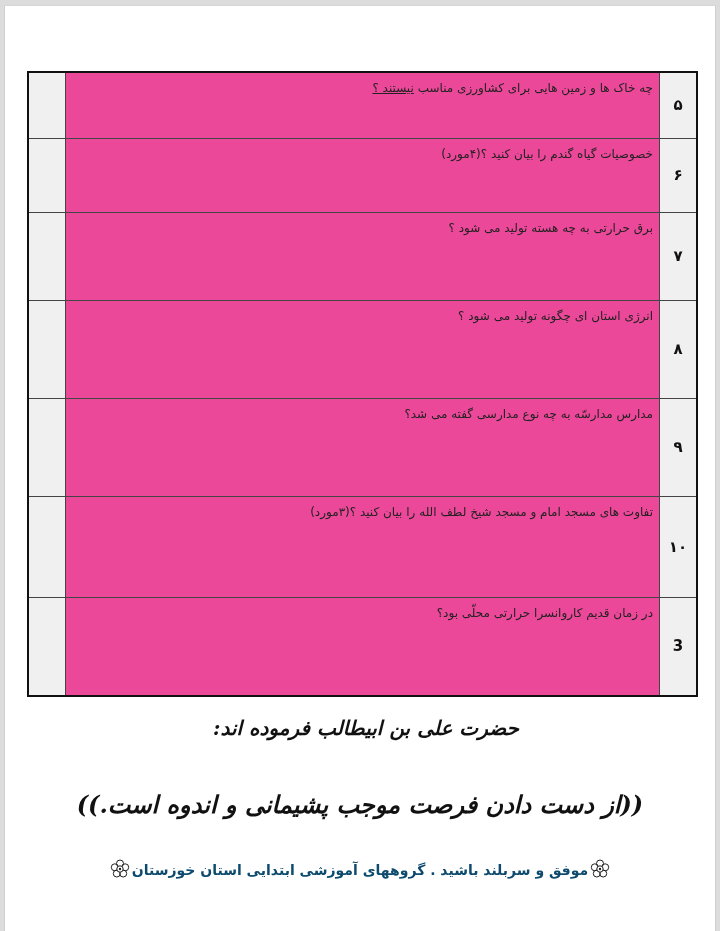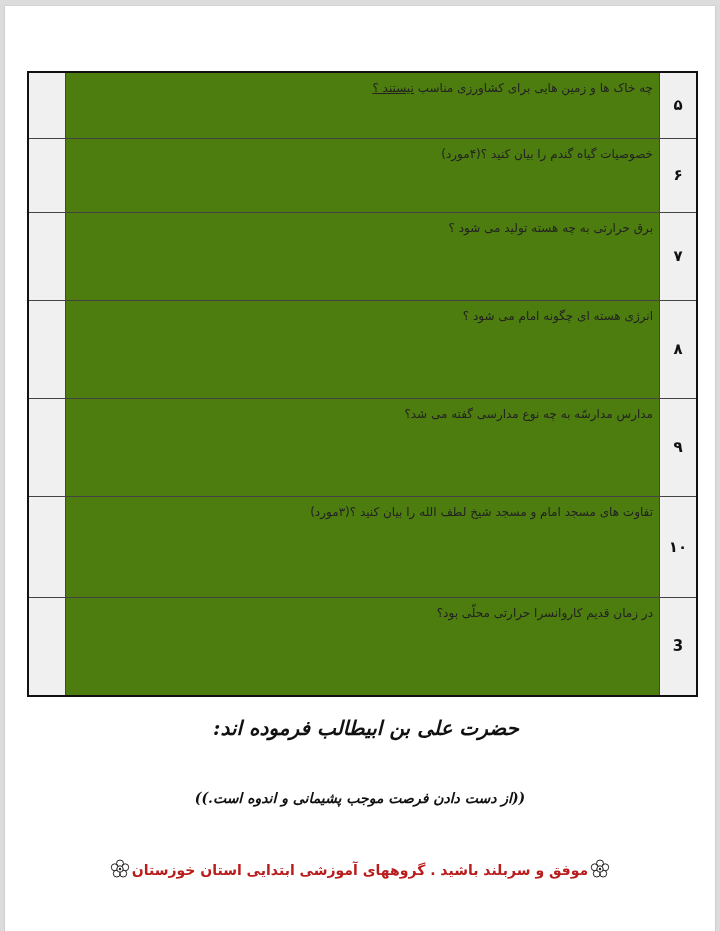--- a/index.html
+++ b/index.html
@@ -14,37 +14,37 @@
   .qtable {
     position: absolute; left: 22px; top: 65px; width: 671px;
     border: 2px solid #111; border-collapse: collapse; direction: rtl;
   }
   .qtable td { border: 1px solid #444; padding: 0; vertical-align: top; }
   .qtable td.num {
     width: 36px; background: #f0f0f0; text-align: center; vertical-align: middle;
     font-family: "DejaVu Sans", sans-serif; font-weight: bold; font-size: 15px; color: #111;
   }
   .qtable td.q {
-    background: #4d7c0f; text-align: right; direction: rtl;
+    background: #ec4899; text-align: right; direction: rtl;
     font-family: "DejaVu Sans", sans-serif; font-size: 12px; color: #222;
     padding: 8px 6px 0 6px;
   }
   .qtable td.score { width: 36px; background: #f0f0f0; }
   .u { text-decoration: underline; }
   .quote-title {
     position: absolute; left: 12px; right: 0; top: 710px; text-align: center; direction: rtl;
     font-family: "DejaVu Serif", serif; font-style: italic; font-weight: bold; font-size: 20px; color: #111;
   }
   .quote-text {
     position: absolute; left: 0; right: 0; top: 784px; text-align: center; direction: rtl;
-    font-family: "DejaVu Serif", serif; font-style: italic; font-weight: bold; font-size: 14px; color: #111;
+    font-family: "DejaVu Serif", serif; font-style: italic; font-weight: bold; font-size: 24px; color: #111;
   }
   .footer {
     position: absolute; left: 0; right: 0; top: 853px; text-align: center; direction: rtl;
-    font-family: "DejaVu Sans", sans-serif; font-weight: bold; font-size: 14px; color: #b91c1c;
+    font-family: "DejaVu Sans", sans-serif; font-weight: bold; font-size: 14px; color: #0c4a6e;
   }
   .flower { display: inline-block; width: 20px; height: 20px; vertical-align: -4px; margin: 0 2px; }
 </style>
 </head>
 <body>
 
 <div class="page">
 
   <table class="qtable">
     <tbody id="qbody">
@@ -58,21 +58,21 @@
         <td class="q">خصوصیات گیاه گندم را بیان کنید ؟(۴مورد)</td>
         <td class="score"></td>
       </tr>
       <tr style="height:88px">
         <td class="num">۷</td>
         <td class="q">برق حرارتی به چه هسته تولید می شود ؟</td>
         <td class="score"></td>
       </tr>
       <tr style="height:98px">
         <td class="num">۸</td>
-        <td class="q">انرژی هسته ای چگونه امام می شود ؟</td>
+        <td class="q">انرژی استان ای چگونه تولید می شود ؟</td>
         <td class="score"></td>
       </tr>
       <tr style="height:98px">
         <td class="num">۹</td>
         <td class="q">مدارس مدارسّه  به چه نوع مدارسی گفته می شد؟</td>
         <td class="score"></td>
       </tr>
       <tr style="height:101px">
         <td class="num">۱۰</td>
         <td class="q">تفاوت های مسجد امام و مسجد شیخ لطف الله را بیان کنید ؟(۳مورد)</td>

